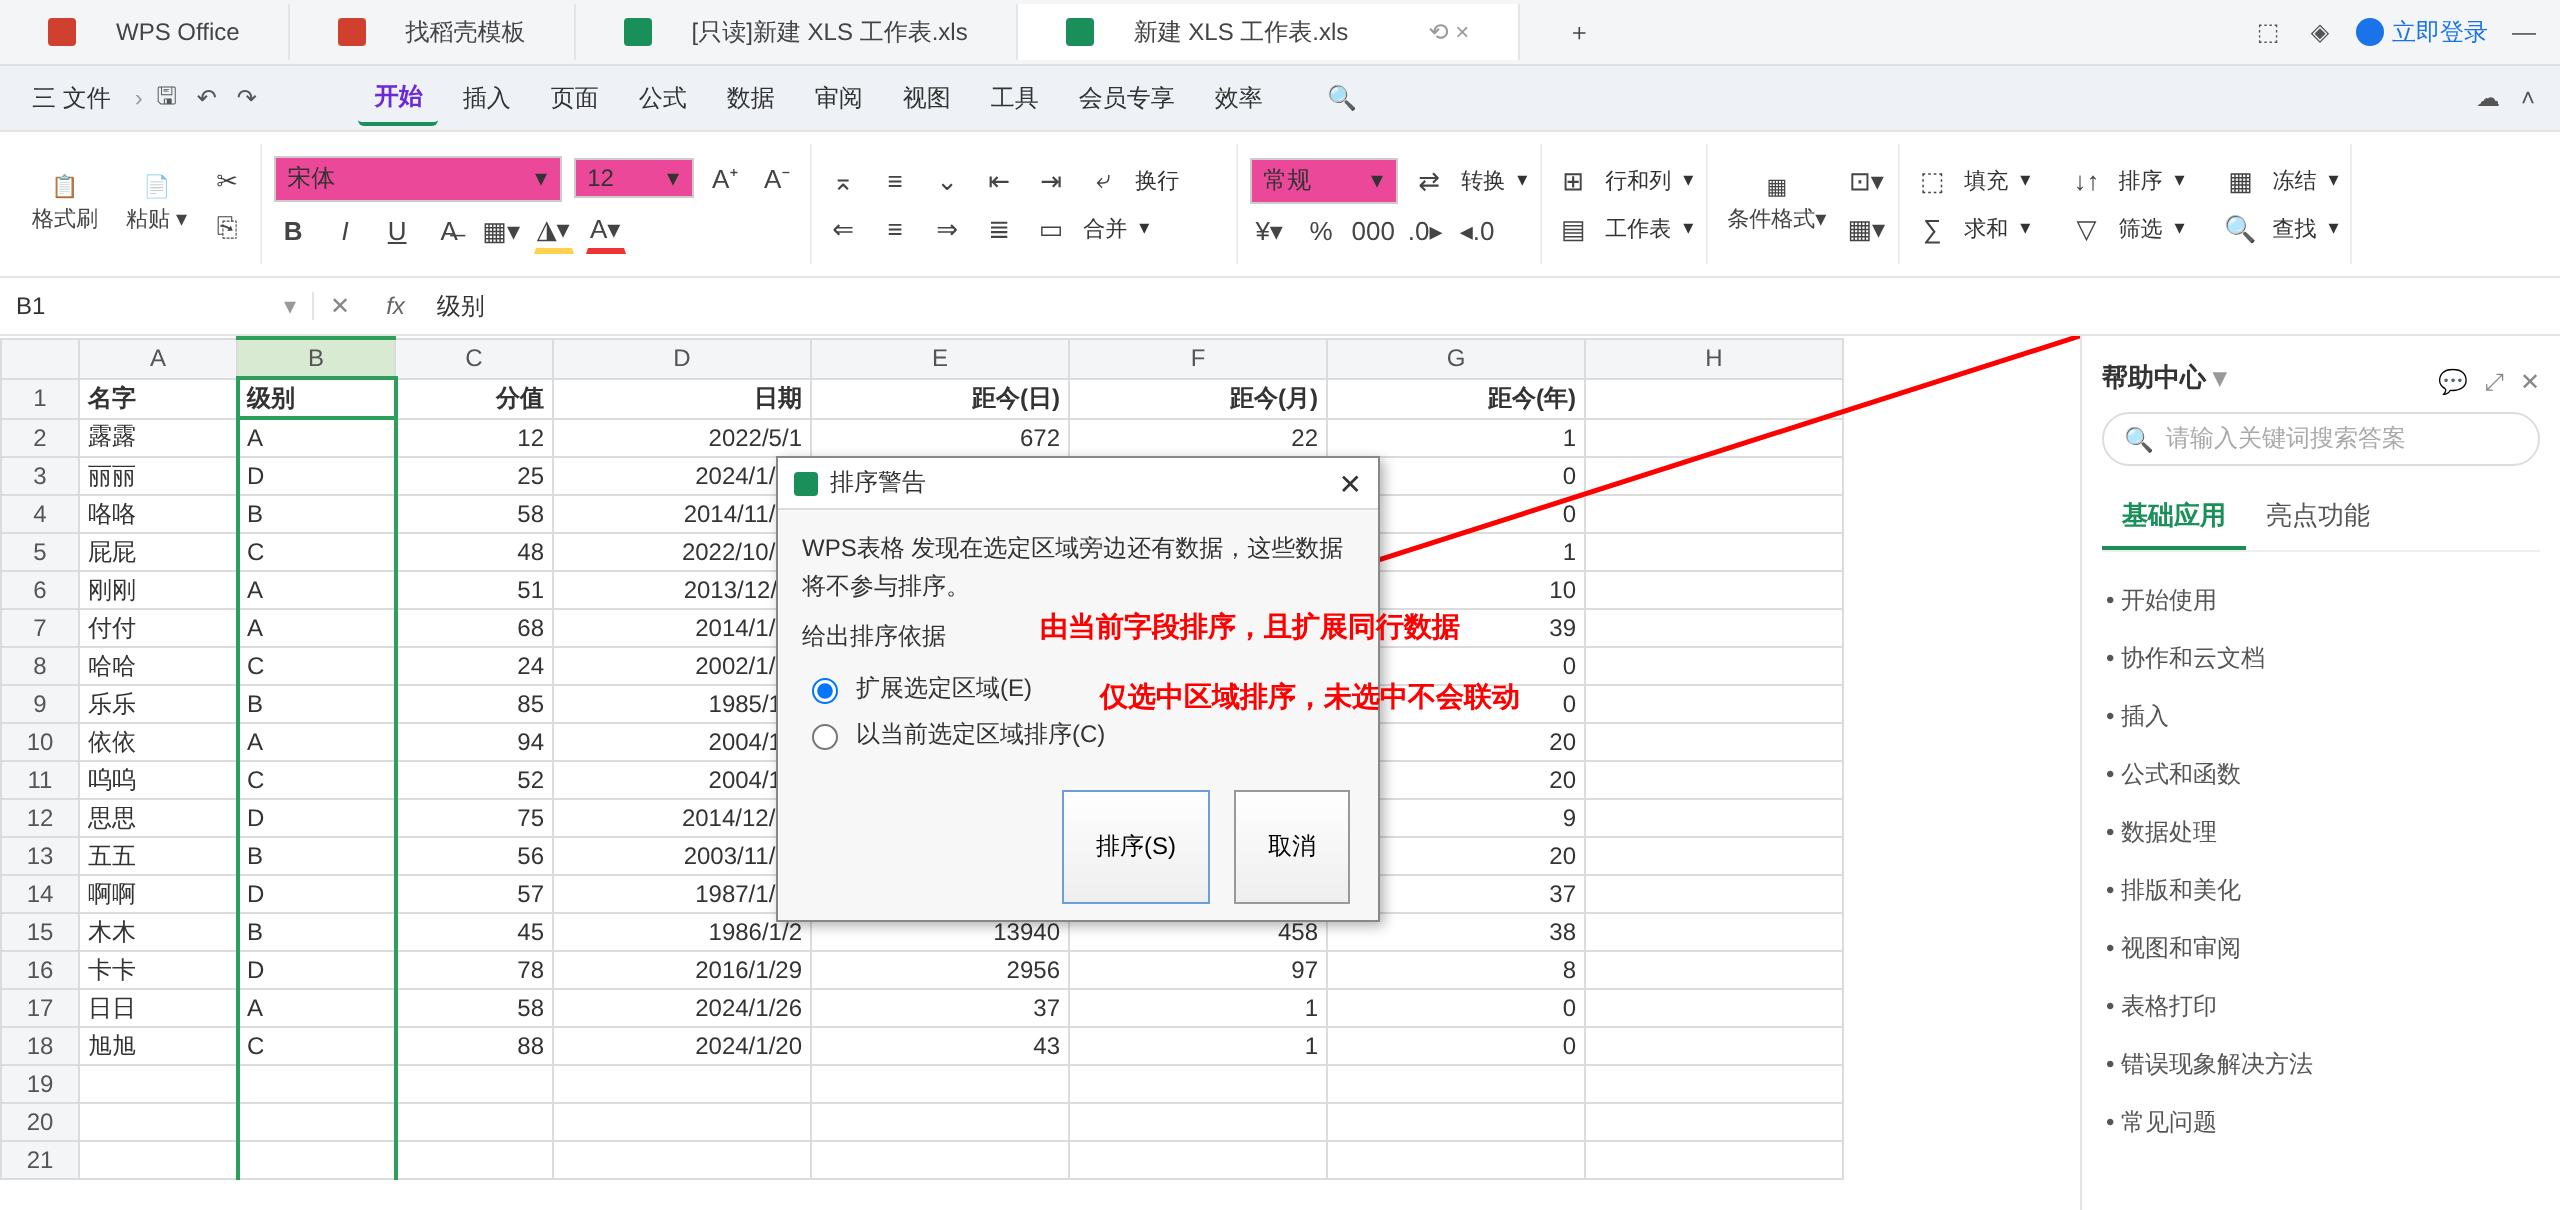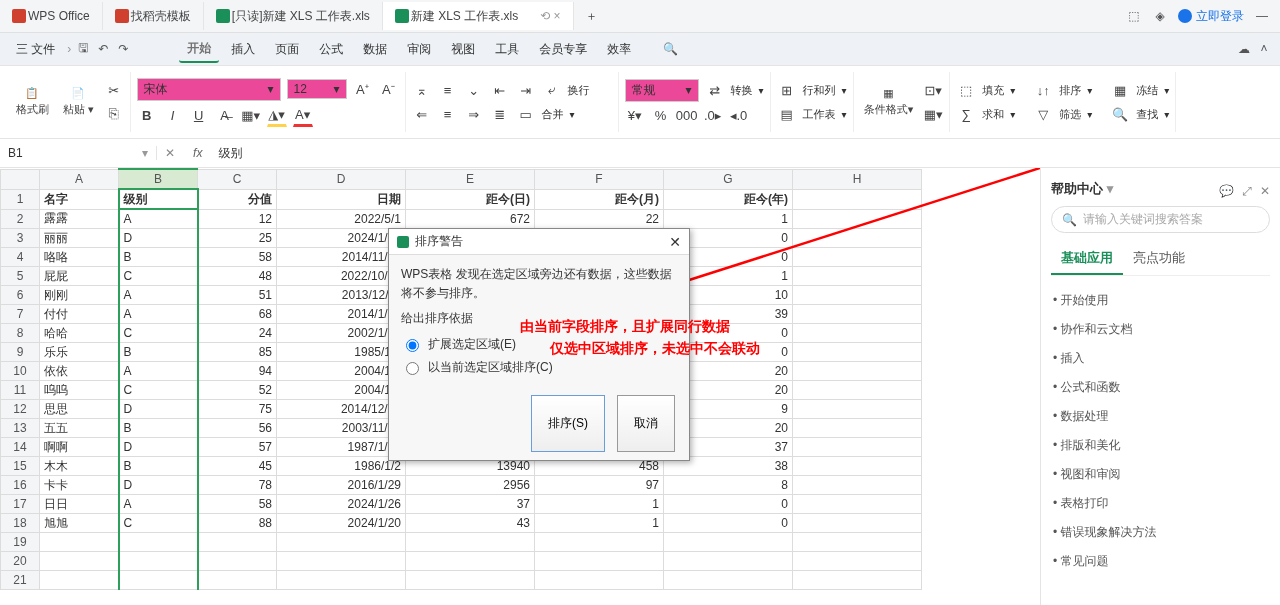--- a/index.html
+++ b/index.html
@@ -1,24 +1,24 @@
 <!DOCTYPE html>
 <html><head>
 <meta charset="utf-8">
 <style>
  html,body{margin:0;padding:0;font-family:"Microsoft YaHei",Arial,sans-serif;font-size:12px;color:#333;background:#f7f8fa;width:1280px;height:605px;overflow:hidden}
  .titlebar{height:32px;background:#f3f5f7;display:flex;align-items:center;border-bottom:1px solid #e0e0e0}
- .tab{display:flex;align-items:center;height:28px;padding:0 12px;border-right:1px solid #e5e5e5;gap:2px;font-size:12px;color:#444}
+ .tab{display:flex;align-items:center;height:28px;padding:0 24px;border-right:1px solid #e5e5e5;gap:20px;font-size:12px;color:#444}
  .tab.active{background:#fff}
  .appicon{width:14px;height:14px;display:inline-block;border-radius:2px}
  .title-right{margin-left:auto;display:flex;align-items:center;gap:10px;padding-right:10px;color:#1a73e8}
  .icon{display:inline-flex;width:16px;height:16px;align-items:center;justify-content:center;color:#555}
  .menubar{height:32px;background:#eef2f6;display:flex;align-items:center;padding:0 8px;gap:4px;border-bottom:1px solid #e4e4e4}
  .mbtn{padding:4px 8px;color:#333;border-radius:3px}
- .mbtn.active{border-bottom:2px solid #1a8f5a;color:#737373;font-weight:bold}
+ .mbtn.active{border-bottom:2px solid #1a8f5a;color:#6d28d9;font-weight:bold}
  .ribbon{height:72px;background:#fff;display:flex;align-items:center;padding:0 6px;border-bottom:1px solid #e4e4e4;position:relative}
  .rgroup{display:flex;flex-direction:column;gap:4px;padding:0 6px;border-right:1px solid #eee;height:60px;justify-content:center}
  .rrow{display:flex;align-items:center;gap:6px}
  .rbig{display:flex;flex-direction:column;align-items:center;gap:2px;padding:0 4px;font-size:11px;color:#444}
  .dd{border:1px solid #ccc;background:#ec4899;padding:2px 6px;font-size:12px;display:flex;align-items:center;gap:4px}
  .chip{width:18px;height:18px;display:inline-flex;align-items:center;justify-content:center;border:1px solid transparent;font-size:13px;color:#444}
  .fbar{height:28px;background:#fff;border-bottom:1px solid #e4e4e4;display:flex;align-items:center}
  .namebox{width:140px;border-right:1px solid #e4e4e4;padding:0 8px;display:flex;align-items:center;justify-content:center;font-size:12px}
  .fx{padding:0 10px;color:#666;font-style:italic}
  .content{display:flex;height:calc(605px - 32px - 32px - 72px - 28px)}
@@ -522,21 +522,21 @@
      <input type="radio" style="">
             <span>以当前选定区域排序(C)</span>
     </label>
    </div>
    <div class="dlg-btns">
     <button class="dlg-btn primary">排序(S)</button>
     <button class="dlg-btn">取消</button>
    </div>
   </div>
 
-  <div class="annot" style="left:520px;top:150px">由当前字段排序，且扩展同行数据</div>
+  <div class="annot" style="left:520px;top:137px">由当前字段排序，且扩展同行数据</div>
   <div class="annot" style="left:550px;top:172px">仅选中区域排序，未选中不会联动</div>
  </div>
 
  <div class="help">
   <div style="display:flex;align-items:center;gap:8px">
    <h4><span>帮助中心</span> <span style="color:#999">▾</span></h4>
    <span style="margin-left:auto;color:#888">💬</span>
    <span style="color:#888">⤢</span>
    <span style="color:#888">✕</span>
   </div>

